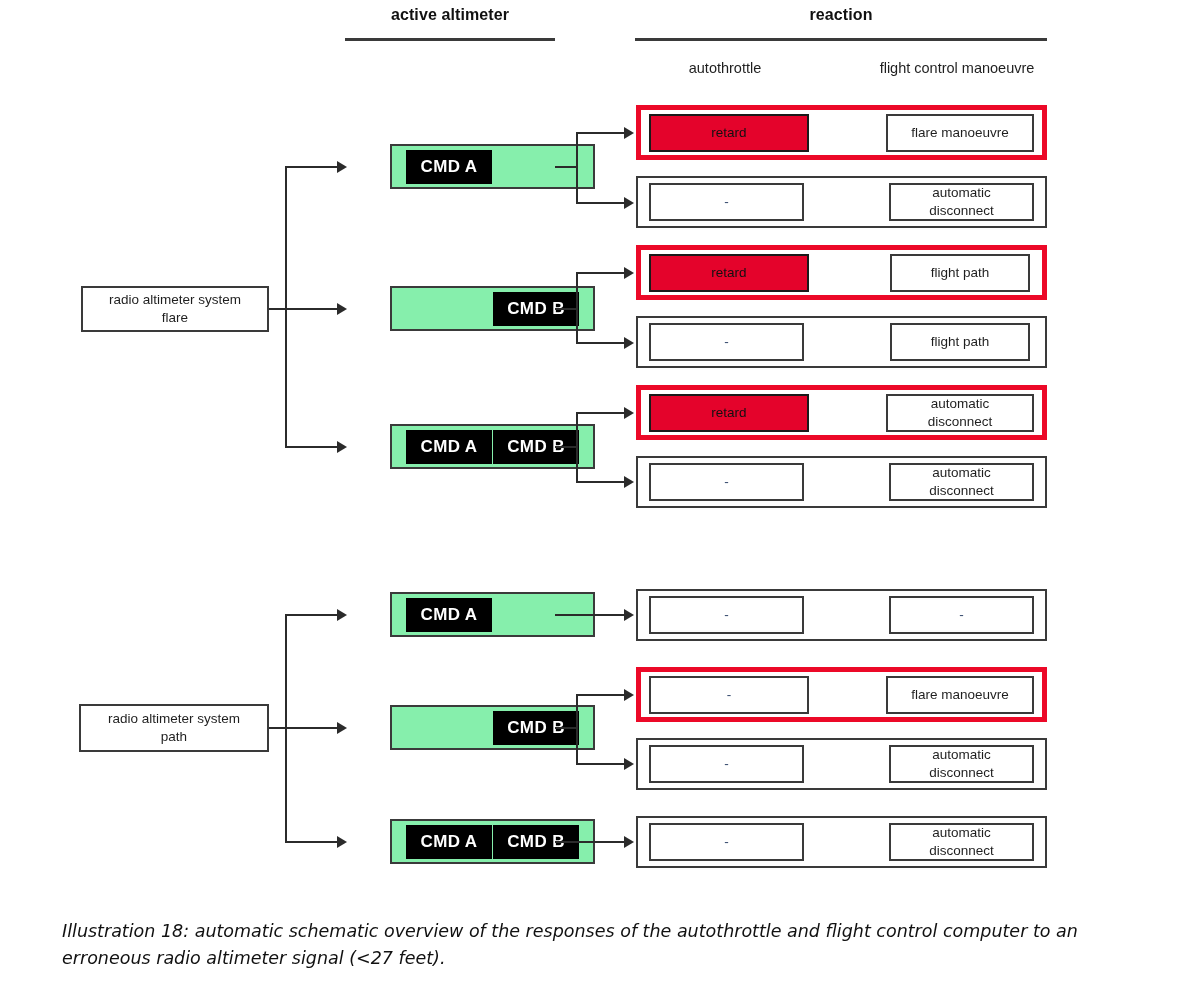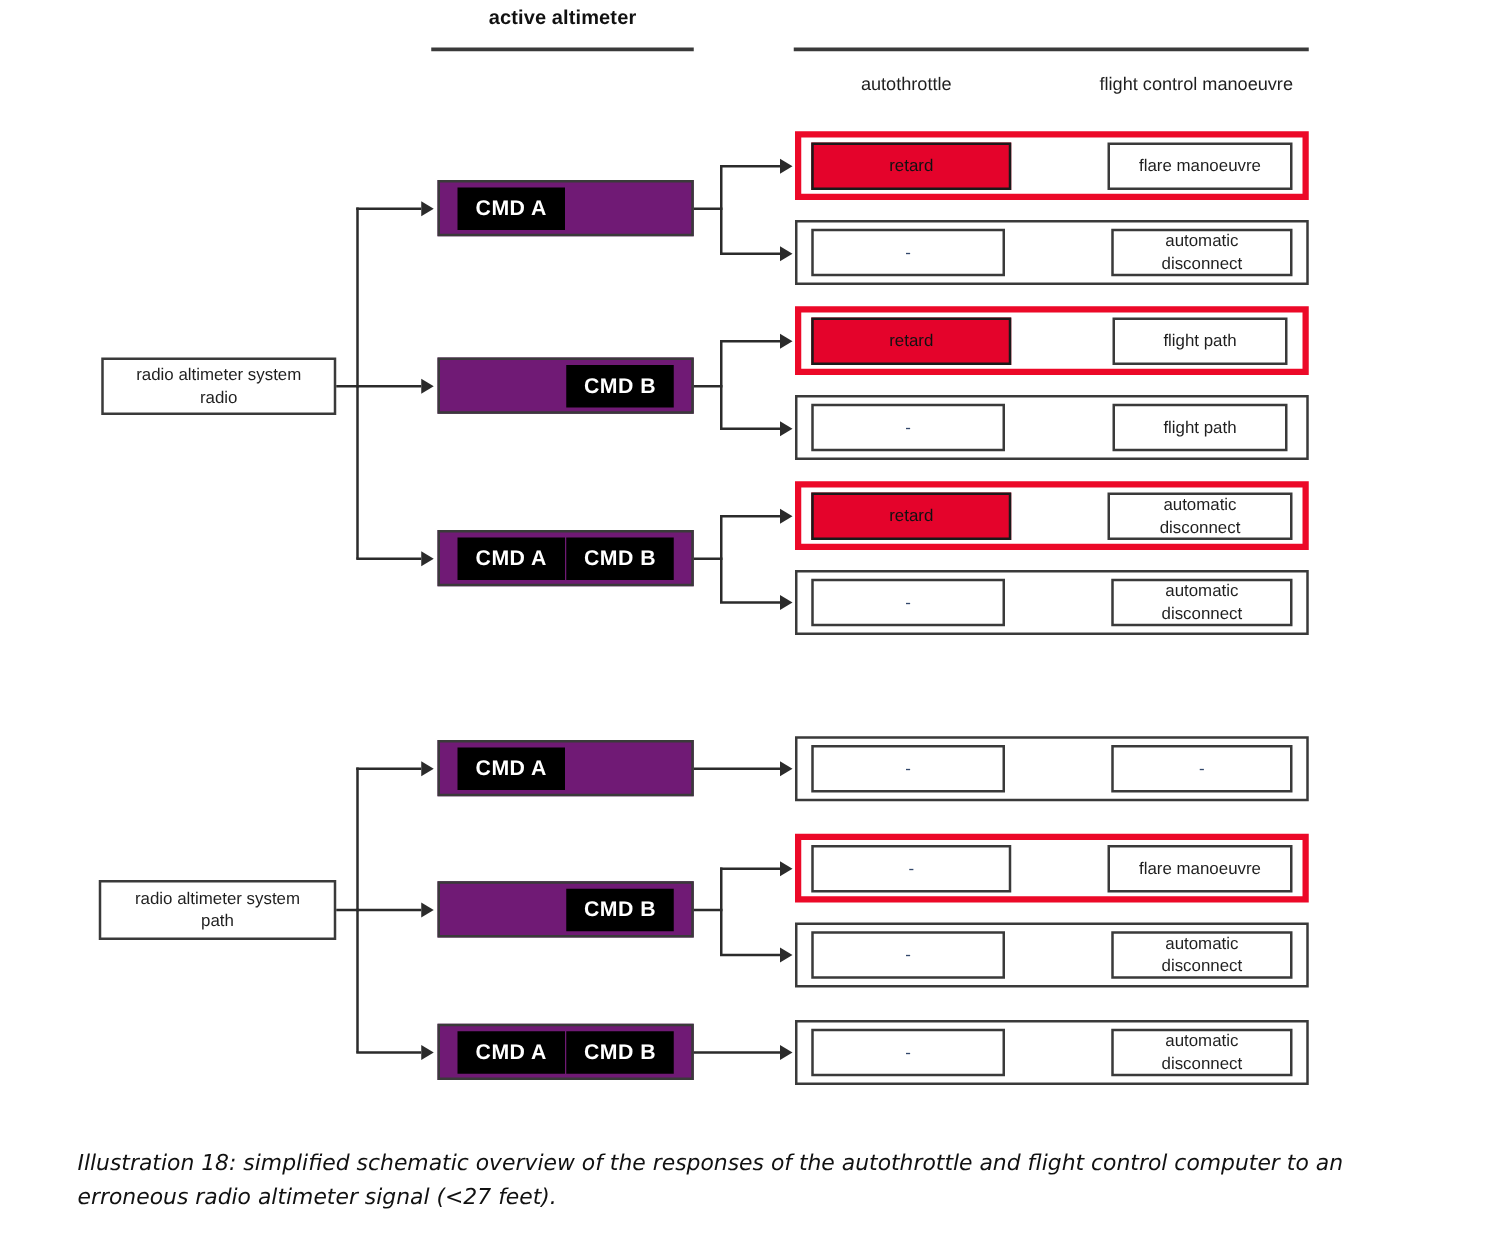--- a/index.html
+++ b/index.html
@@ -55,22 +55,23 @@
     font-size: 13.5px;
     line-height: 1.35;
     color: #1f1f1f;
     box-sizing: border-box;
   }
 
   
   .ap-box {
     position: absolute;
     border: 2px solid #3a3a3a;
-    background: #701a75;
+    background: #86efac;
     box-sizing: border-box;
+    margin-left: 40px;
   }
   .cmd-chip {
     position: absolute;
     top: 50%;
     transform: translateY(-50%);
     background: #000000;
     color: #ffffff;
     font-size: 17px;
     font-weight: bold;
     letter-spacing: .4px;
@@ -144,29 +145,30 @@
   }
 </style>
 </head>
 <body>
 
 <div id="page">
 
   <div class="hdr-title" style="left:345px; top:6px; width:210px;">active altimeter</div>
   <div class="hdr-rule" style="left:345px; top:38px; width:210px;"></div>
 
+  <div class="hdr-title" style="left:635px; top:6px; width:412px;">reaction</div>
   <div class="hdr-rule" style="left:635px; top:38px; width:412px;"></div>
 
   <div class="hdr-sub" style="left:645px; top:60px; width:160px;">autothrottle</div>
   <div class="hdr-sub" style="left:862px; top:60px; width:190px;">flight control manoeuvre</div>
 
   <div class="src-box" style="left:81px; top:286px; width:188px; height:46px;">
     <div>
       <span>radio altimeter system</span><br>
-      <span>radio</span>
+      <span>flare</span>
     </div>
   </div>
 
   <div class="ln-h" style="left:269px; top:308px; width:18px;"></div>
   <div class="ln-v" style="left:285px; top:166px; height:281px;"></div>
 
   <div class="ln-h" style="left:285px; top:166px; width:52px;"></div>
   <div class="arrow-head" style="left:337px; top:161px;"></div>
 
   <div class="ln-h" style="left:285px; top:308px; width:52px;"></div>
@@ -321,17 +323,17 @@
     <div class="rx-cell dash" style="left:11px; width:155px;">-</div>
     <div class="rx-cell" style="right:11px; width:145px;">
       <div>
         <span>automatic</span><br>
         <span>disconnect</span>
       </div>
     </div>
   </div>
 
   <div class="caption" style="left:62px; top:918px;">
-    <span>Illustration 18: simplified schematic overview of the responses of the autothrottle and flight control</span>
+    <span>Illustration 18: automatic schematic overview of the responses of the autothrottle and flight control</span>
     <span>computer to an erroneous radio altimeter signal (&lt;27 feet).</span>
   </div>
 
 </div>
 
 </body></html>

